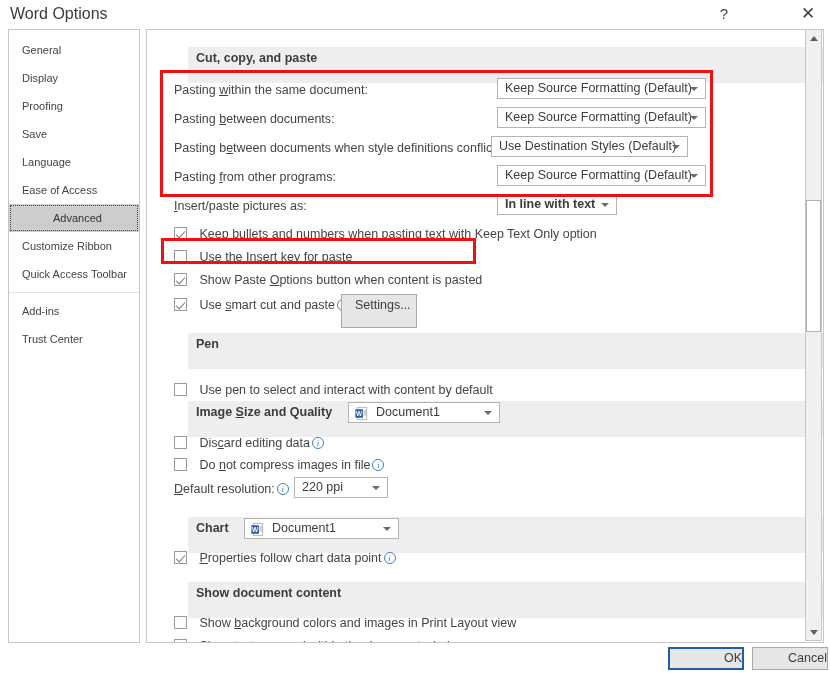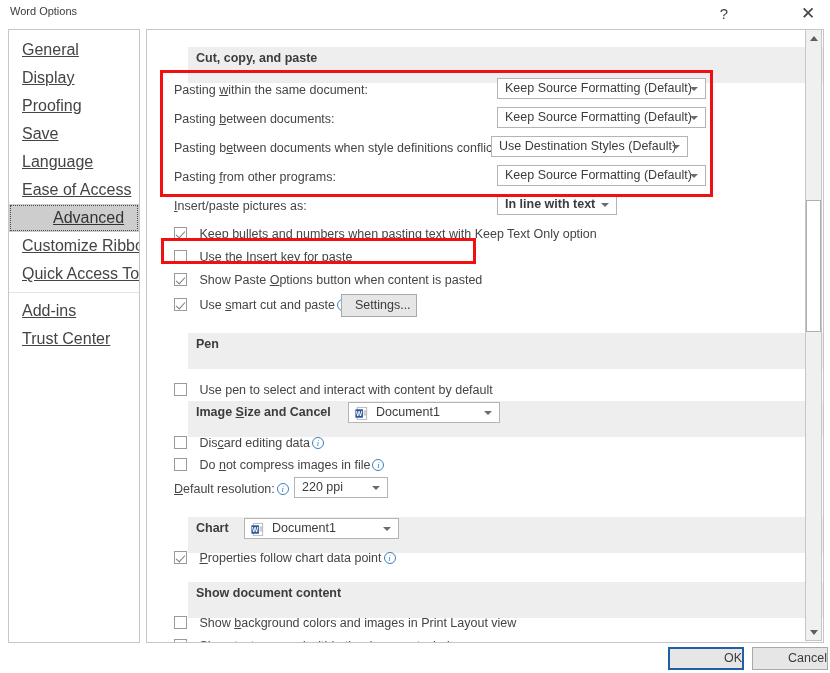--- a/index.html
+++ b/index.html
@@ -20,21 +20,21 @@
   
   #titlebar {
     position: absolute;
     left: 0; top: 0;
     width: 830px; height: 27px;
     background: #ffffff;
   }
   #title-text {
     position: absolute;
     left: 10px; top: 5px;
-    font-size: 11px;
+    font-size: 16px;
     color: #3b3b3b;
   }
   .winbtn {
     position: absolute;
     top: 2px;
     width: 36px; height: 24px;
     line-height: 24px;
     text-align: center;
     font-size: 15px;
     color: #444;
@@ -50,25 +50,24 @@
     width: 130px; height: 612px;
     border: 1px solid #c6c6c6;
     background: #ffffff;
     overflow: hidden;
   }
   .nav-item {
     position: relative;
     height: 28px;
     line-height: 28px;
     padding-left: 13px;
-    font-size: 16px;
+    font-size: 11px;
     color: #444444;
     white-space: nowrap;
     cursor: default;
-    text-decoration: underline;
   }
   .nav-item.selected {
     background: #cdcdcd;
     outline: 1px dotted #4a4a4a;
     outline-offset: -2px;
     color: #333;
     padding-left: 44px;
   }
   .nav-sep {
     height: 1px;
@@ -192,21 +191,21 @@
     font-style: italic;
     vertical-align: 1px;
     margin-left: 2px;
     box-sizing: border-box;
     cursor: default;
   }
 
   
   .pbtn {
     display: inline-block;
-    height: 23px;
+    height: 34px;
     line-height: 21px;
     padding: 0 13px;
     border: 1px solid #a9a9a9;
     background: #e6e6e6;
     font-size: 12.5px;
     color: #3c3c3c;
     text-align: center;
     box-sizing: border-box;
     cursor: default;
   }
@@ -377,21 +376,21 @@
   </div>
 
   <div class="sect-head" style="top:303px">Pen</div>
 
   <div class="row" style="left:27px; top:338px;margin-top:15px;">
     <span class="cb"></span>
     <span class="cb-label">Use pen to select and interact with content by default</span>
   </div>
 
   <div class="sect-head" style="top:371px">
-    <span>Image </span><u>S</u><span>ize and Cancel</span>
+    <span>Image </span><u>S</u><span>ize and Quality</span>
     <span class="combo with-icon hdr-combo" style="left:160px; width:152px;">
       <svg class="wicon" viewBox="0 0 16 16">
         <rect x="3.5" y="1.5" width="10" height="13" fill="#ffffff" stroke="#b8b8b8" stroke-width="1"></rect>
         <rect x="1.5" y="3.5" width="8" height="9" fill="#2b579a"></rect>
         <text x="5.5" y="10.6" font-size="7" fill="#ffffff" font-family="Liberation Sans, sans-serif" font-weight="bold" text-anchor="middle">W</text>
         <rect x="10.2" y="5" width="3" height="0.9" fill="#9a9a9a"></rect>
         <rect x="10.2" y="7" width="3" height="0.9" fill="#9a9a9a"></rect>
         <rect x="10.2" y="9" width="3" height="0.9" fill="#9a9a9a"></rect>
       </svg>
       <span style="font-weight:normal">Document1</span>

